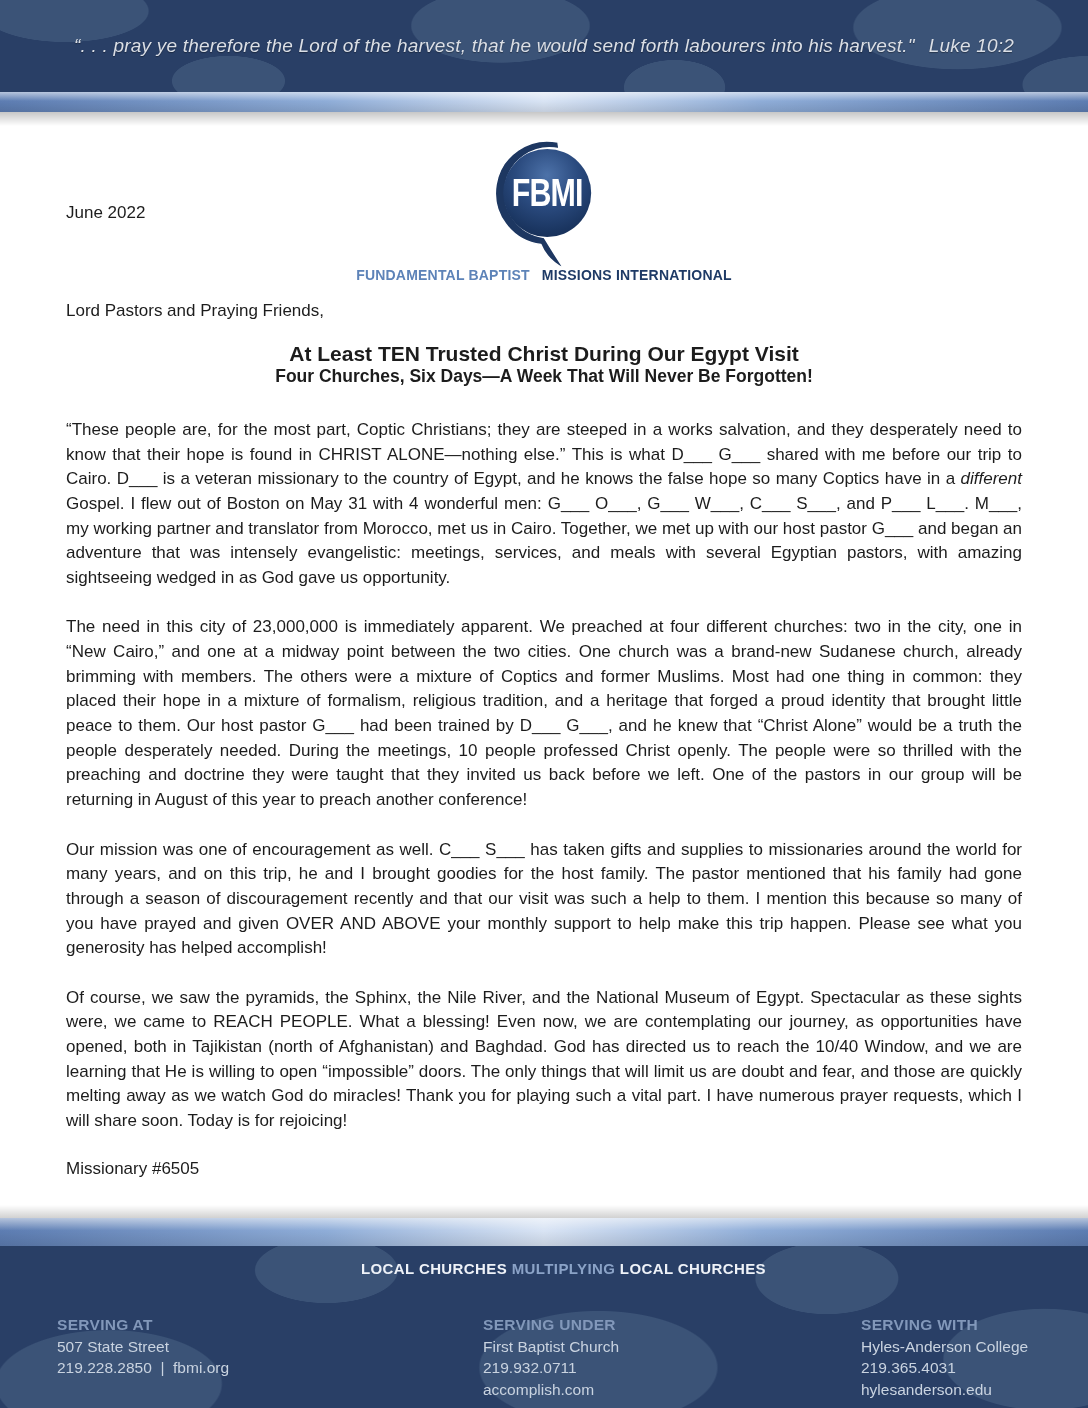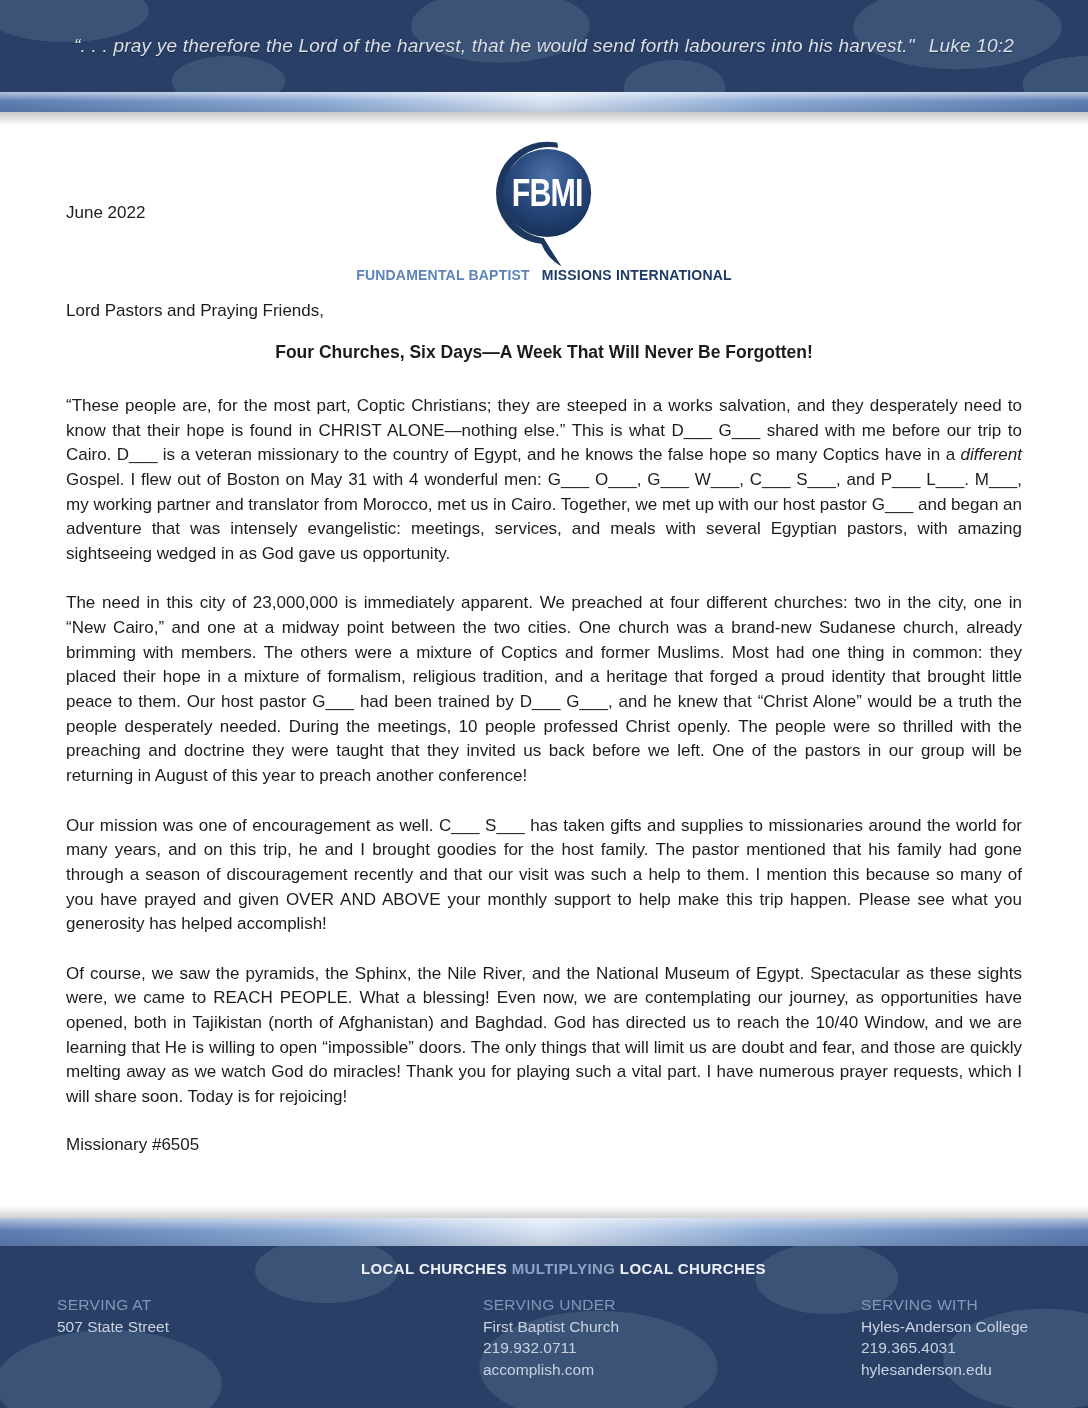--- a/index.html
+++ b/index.html
@@ -73,21 +73,21 @@
       radial-gradient(ellipse 120px 60px at 76% 20%, #3b5377 59%, transparent 60%),
       radial-gradient(ellipse 170px 85px at 96% 70%, #3b5377 59%, transparent 60%),
       #293f66;
     padding-top:14px;
   }
   .tagline { text-align:center; font-weight:bold; font-size:15px; letter-spacing:.4px;
              color:#eef2f8;padding-left:39px; }
   .tagline .lt { color:#8ba3c7; }
   .cols { display:grid; grid-template-columns:426px 378px auto; padding-left:57px; margin-top:17px; }
   .col { font-size:15.5px; line-height:21.5px; color:#c9d3e0; }
-  .col-head { font-weight:normal; color:#8298ba; letter-spacing:.3px; }
+  .col-head { font-weight:bold; color:#8298ba; letter-spacing:.3px;margin-top:20px; }
 </style>
 </head>
 <body>
 
 <div class="page">
 
   <header class="top-banner">
     <div class="quote">
       <span>“. . . pray ye therefore the Lord of the harvest, that he would send forth labourers into his harvest."</span><span class="ref">Luke 10:2</span>
     </div>
@@ -125,20 +125,21 @@
         </svg>
         <div class="logo-names">
           <span class="logo-left">FUNDAMENTAL BAPTIST</span>
           <span class="logo-right">MISSIONS INTERNATIONAL</span>
         </div>
       </div>
     </div>
 
     <p class="salutation">Lord Pastors and Praying Friends,</p>
 
+    <h1 class="title">At Least TEN Trusted Christ During Our Egypt Visit</h1>
     <h2 class="subtitle">Four Churches, Six Days—A Week That Will Never Be Forgotten!</h2>
 
     <p class="para"><span>“These people are, for the most part, Coptic Christians; they are steeped in a works salvation, and they desperately need to know that their hope is found in CHRIST ALONE—nothing else.” This is what D___ G___ shared with me before our trip to Cairo. D___ is a veteran missionary to the country of Egypt, and he knows the false hope so many Coptics have in a </span><em>different</em><span> Gospel. I flew out of Boston on May 31 with 4 wonderful men: G___ O___, G___ W___, C___ S___, and P___ L___. M___, my working partner and translator from Morocco, met us in Cairo. Together, we met up with our host pastor G___ and began an adventure that was intensely evangelistic: meetings, services, and meals with several Egyptian pastors, with amazing sightseeing wedged in as God gave us opportunity.</span></p>
     <p class="para"><span>The need in this city of 23,000,000 is immediately apparent. We preached at four different churches: two in the city, one in “New Cairo,” and one at a midway point between the two cities. One church was a brand-new Sudanese church, already brimming with members. The others were a mixture of Coptics and former Muslims. Most had one thing in common: they placed their hope in a mixture of formalism, religious tradition, and a heritage that forged a proud identity that brought little peace to them. Our host pastor G___ had been trained by D___ G___, and he knew that “Christ Alone” would be a truth the people desperately needed. During the meetings, 10 people professed Christ openly. The people were so thrilled with the preaching and doctrine they were taught that they invited us back before we left. One of the pastors in our group will be returning in August of this year to preach another conference!</span></p>
     <p class="para"><span>Our mission was one of encouragement as well. C___ S___ has taken gifts and supplies to missionaries around the world for many years, and on this trip, he and I brought goodies for the host family. The pastor mentioned that his family had gone through a season of discouragement recently and that our visit was such a help to them. I mention this because so many of you have prayed and given OVER AND ABOVE your monthly support to help make this trip happen. Please see what you generosity has helped accomplish!</span></p>
     <p class="para"><span>Of course, we saw the pyramids, the Sphinx, the Nile River, and the National Museum of Egypt. Spectacular as these sights were, we came to REACH PEOPLE. What a blessing! Even now, we are contemplating our journey, as opportunities have opened, both in Tajikistan (north of Afghanistan) and Baghdad. God has directed us to reach the 10/40 Window, and we are learning that He is willing to open “impossible” doors. The only things that will limit us are doubt and fear, and those are quickly melting away as we watch God do miracles! Thank you for playing such a vital part. I have numerous prayer requests, which I will share soon. Today is for rejoicing!</span></p>
 
     <p class="signoff">Missionary #6505</p>
   </main>
 
@@ -147,20 +148,21 @@
   <footer class="bottom-banner">
     <div class="tagline">
       <span>LOCAL CHURCHES</span>
       <span class="lt">MULTIPLYING</span>
       <span>LOCAL CHURCHES</span>
     </div>
     <div class="cols">
       <div class="col">
         <div class="col-head">SERVING AT</div>
         <div class="col-line">507 State Street</div>
+        <div class="col-line">219.228.2850&nbsp; |&nbsp; fbmi.org</div>
       </div>
       <div class="col">
         <div class="col-head">SERVING UNDER</div>
         <div class="col-line">First Baptist Church</div>
         <div class="col-line">219.932.0711</div>
         <div class="col-line">accomplish.com</div>
       </div>
       <div class="col">
         <div class="col-head">SERVING WITH</div>
         <div class="col-line">Hyles-Anderson College</div>

